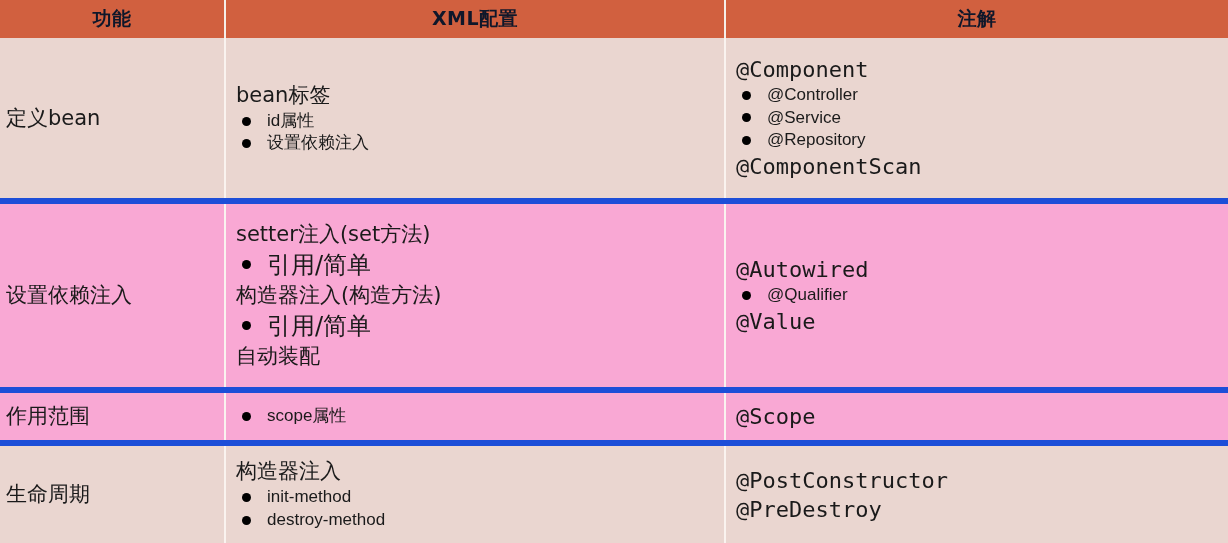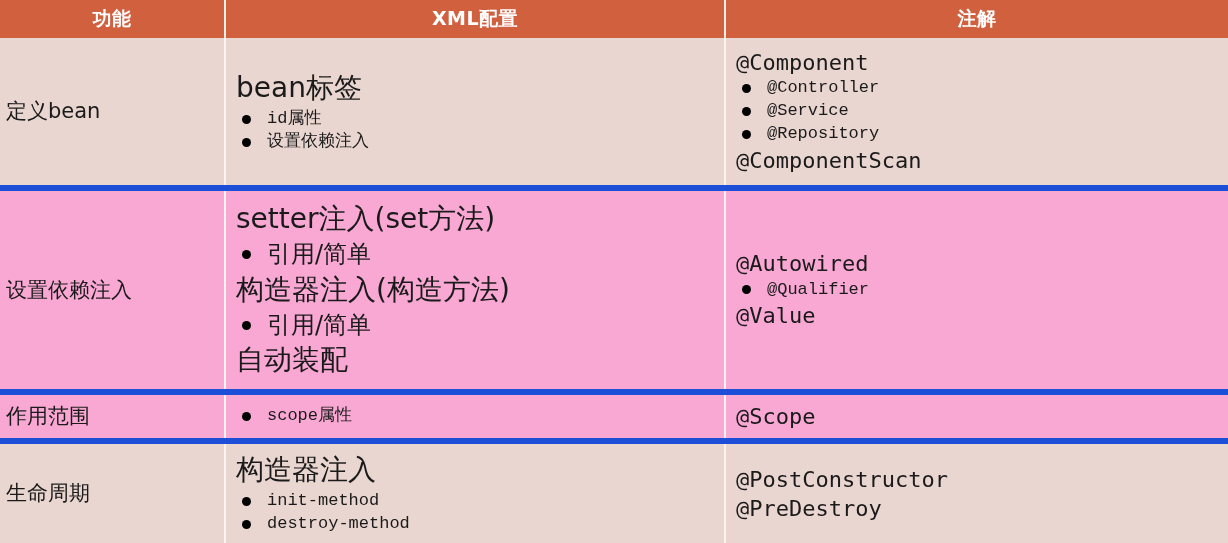--- a/index.html
+++ b/index.html
@@ -22,21 +22,21 @@
   }
 
   
   col.c-feature { width: 225px; }
   col.c-xml     { width: 500px; }
   col.c-anno    { width: 503px; }
 
   
   thead th {
     background: #d1603f;
-    color: #ffffff;
+    color: #0f172a;
     height: 38px;
     font-size: 19px;
     font-weight: bold;
     text-align: center;
     vertical-align: middle;
     padding: 0;
     border-right: 2px solid #f6efe9;
     font-family: "DejaVu Sans", sans-serif;
     letter-spacing: 0.5px;
   }
@@ -63,21 +63,21 @@
     line-height: 1.35;
     padding: 4px 6px;
     font-family: "DejaVu Sans", sans-serif;
   }
   .cell-body {
     padding: 6px 0 6px 10px;
     font-size: 20px;
     line-height: 1.42;
   }
   .heading-line {
-    font-size: 28px;
+    font-size: 21px;
     line-height: 1.38;
     font-family: "DejaVu Sans", sans-serif;
     white-space: pre;
   }
   ul.bullets {
     list-style: none;
     margin: 0;
     padding: 0;
   }
   ul.bullets li {
@@ -88,21 +88,21 @@
   }
   ul.bullets li .bullet-dot {
     width: 9px;
     height: 9px;
     border-radius: 50%;
     background: #000000;
     flex: 0 0 9px;
     margin-right: 16px;
   }
   ul.bullets li .bullet-text {
-    font-family: Liberation Mono, monospace;
+    font-family: Liberation Sans, sans-serif;
     font-size: 17px;
     white-space: pre;
   }
   ul.bullets li .bullet-text.cjk {
     font-family: "DejaVu Sans", sans-serif;
     font-size: 24px;
   }
   .annotation-line {
     font-family: "DejaVu Sans Mono", monospace;
     font-size: 22px;

